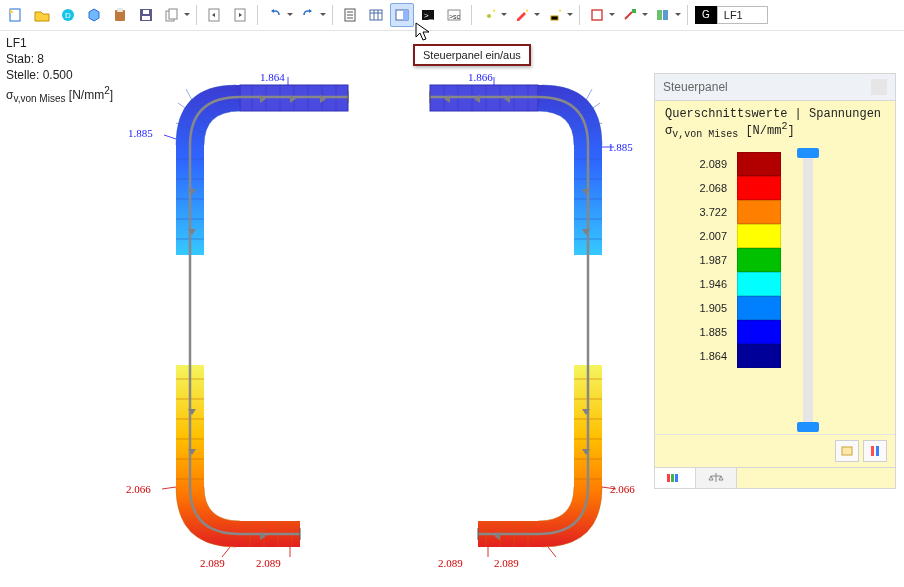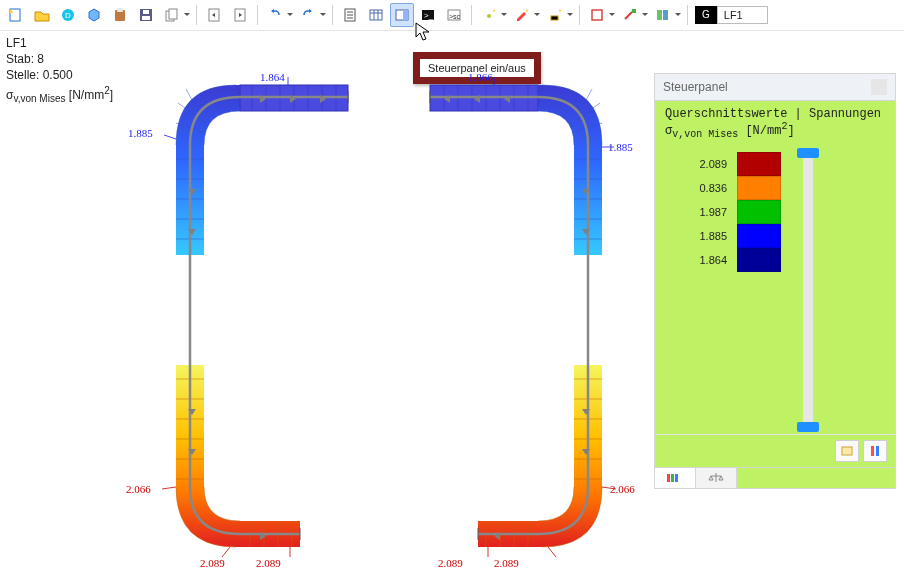--- a/index.html
+++ b/index.html
@@ -8,33 +8,33 @@
   .toolbar{height:28px;background:#fff;display:flex;align-items:center;gap:2px;padding:1px 4px;border-bottom:1px solid #e4e4e4;}
   .tb-btn{width:22px;height:22px;display:flex;align-items:center;justify-content:center;border:1px solid transparent;border-radius:2px;}
   .tb-btn svg{display:block;}
   .tb-btn.active{background:#cfe3ff;border-color:#7da9e0;}
   .tb-sep{width:1px;height:20px;background:#d0d0d0;margin:0 3px;}
   .tb-drop{width:8px;display:flex;align-items:center;justify-content:center;margin-left:-3px;}
   .lf-pill{display:flex;align-items:center;margin-left:2px;}
   .lf-pill .g{background:#000;color:#fff;font-size:10px;padding:0 6px;height:16px;line-height:16px;border:1px solid #000;}
   .lf-pill .txt{border:1px solid #bcbcbc;height:16px;line-height:16px;padding:0 24px 0 6px;font-size:11px;}
   
-  .tooltip{position:absolute;left:413px;top:52px;background:#fff;border:7px solid #7f1d1d;padding:3px 8px;font-size:11px;box-shadow:1px 2px 3px rgba(0,0,0,.25);}
+  .tooltip{position:absolute;left:413px;top:44px;background:#fff;border:2px solid #7f1d1d;padding:3px 8px;font-size:11px;box-shadow:1px 2px 3px rgba(0,0,0,.25);}
   .cursor{position:absolute;left:415px;top:22px;pointer-events:none;}
   
   .view{position:absolute;left:0;top:29px;right:0;bottom:0;}
   .info{position:absolute;left:6px;top:6px;font-size:12px;line-height:1.35;}
   .info .sub{font-size:10px;}
   .stress-unit{font-family:"Segoe UI",Tahoma,sans-serif;}
   
   .shape-core{fill:none;stroke:#888;stroke-width:2.5;}
   .value-label{font-size:11px;fill:#1a1aff;font-family:"Segoe UI",Tahoma;}
   .value-label.red{fill:#cc0000;}
   
-  .panel{position:absolute;right:8px;top:44px;width:240px;border:1px solid #d6d6d6;background:#bef264;}
+  .panel{position:absolute;right:8px;top:44px;width:240px;border:1px solid #d6d6d6;background:#fef9c3;}
   .panel-titlebar{background:#eef2f7;border-bottom:1px solid #d6d6d6;padding:5px 8px;font-size:12px;color:#666;display:flex;align-items:center;}
   .panel-titlebar .x{margin-left:auto;width:16px;height:16px;background:#e6e6e6;}
   .panel-head{padding:6px 10px 2px 10px;font-size:12px;font-family:Liberation Mono, monospace;}
   .panel-head .sub{font-size:10px;}
   .legend-wrap{display:flex;padding:10px 12px 6px 12px;gap:8px;align-items:flex-start;}
   .legend-col{display:flex;flex-direction:column;}
   .legend-row{display:flex;align-items:center;height:24px;}
   .legend-row .val{width:60px;text-align:right;font-size:11px;color:#222;}
   .legend-row .sw{width:42px;height:22px;margin-left:10px;border:1px solid rgba(0,0,0,.15);}
   .slider-track{width:10px;background:#e6e6e6;margin-left:14px;position:relative;height:276px;border-radius:5px;}
@@ -432,26 +432,42 @@
           <span>[N/mm</span><sup>2</sup><span>]</span>
         </div>
       </div>
       <div class="legend-wrap">
         <div class="legend-col" id="legend-col">
             <div class="legend-row">
               <div class="val">2.089</div>
               <div class="sw" style="background: rgb(178, 0, 0);"></div>
             </div>
             <div class="legend-row">
-              <div class="val">0.836</div>
+              <div class="val">2.068</div>
+              <div class="sw" style="background: rgb(255, 0, 0);"></div>
+            </div>
+            <div class="legend-row">
+              <div class="val">3.722</div>
               <div class="sw" style="background: rgb(255, 128, 0);"></div>
+            </div>
+            <div class="legend-row">
+              <div class="val">2.007</div>
+              <div class="sw" style="background: rgb(255, 255, 0);"></div>
             </div>
             <div class="legend-row">
               <div class="val">1.987</div>
               <div class="sw" style="background: rgb(0, 192, 0);"></div>
+            </div>
+            <div class="legend-row">
+              <div class="val">1.946</div>
+              <div class="sw" style="background: rgb(0, 255, 255);"></div>
+            </div>
+            <div class="legend-row">
+              <div class="val">1.905</div>
+              <div class="sw" style="background: rgb(0, 128, 255);"></div>
             </div>
             <div class="legend-row">
               <div class="val">1.885</div>
               <div class="sw" style="background: rgb(0, 0, 255);"></div>
             </div>
             <div class="legend-row">
               <div class="val">1.864</div>
               <div class="sw" style="background: rgb(0, 0, 153);"></div>
             </div>
           </div>

